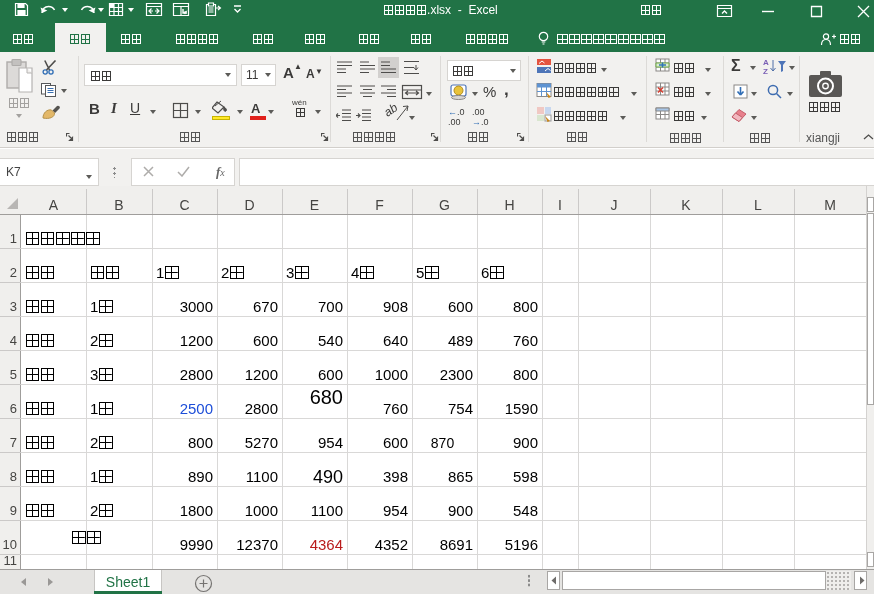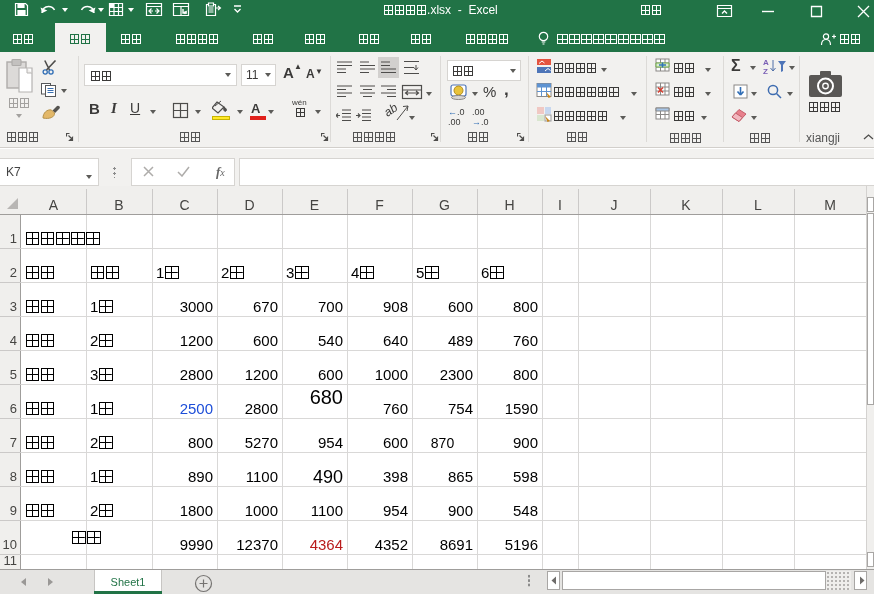--- a/index.html
+++ b/index.html
@@ -504,21 +504,21 @@
 
 <div class="ab" style="left:0;top:569px;width:874px;height:25px;background:#e5e4e2;border-top:1px solid #9f9d9b"></div>
 <svg class="ab" style="left:18px;top:577px" width="11" height="10">
       <path d="M8 1L3 5l5 4z" fill="#9a9896"></path>
     </svg>
 <svg class="ab" style="left:45px;top:577px" width="11" height="10">
       <path d="M3 1l5 4-5 4z" fill="#9a9896"></path>
     </svg>
 <div class="ab" style="left:94px;top:570px;width:68px;height:21px;background:#fff;border-left:1px solid #c7c5c3;border-right:1px solid #c7c5c3"></div>
 <div class="ab" style="left:94px;top:591px;width:68px;height:3px;background:#217346"></div>
-<div class="ab" style="left:94px;top:574px;width:68px;height:16px;line-height:16px;text-align:center;font-size:11px;color:#217346">Sheet1</div>
+<div class="ab" style="left:94px;top:574px;width:68px;height:16px;line-height:16px;text-align:center;font-size:14px;color:#217346">Sheet1</div>
 <svg class="ab" style="left:194px;top:574px" width="19" height="19" fill="none" stroke="#757371" stroke-width="1.2">
       <circle cx="9.5" cy="9.5" r="8"></circle>
       <path d="M9.5 5.5v8M5.5 9.5h8"></path>
     </svg>
 
 <div class="ab" style="left:527px;top:574px;width:4px;height:13px;background:radial-gradient(circle 1px,#8a8a8a 1px,transparent 1.3px) 0 0/4px 4.4px repeat-y"></div>
 <div class="ab" style="left:547px;top:571px;width:13px;height:19px;background:#fff;border:1px solid #a8a6a4"></div>
 <svg class="ab" style="left:550px;top:576px" width="8" height="9">
       <path d="M6 .5L1.5 4.5 6 8.5z" fill="#6e6c6a"></path>
     </svg>

